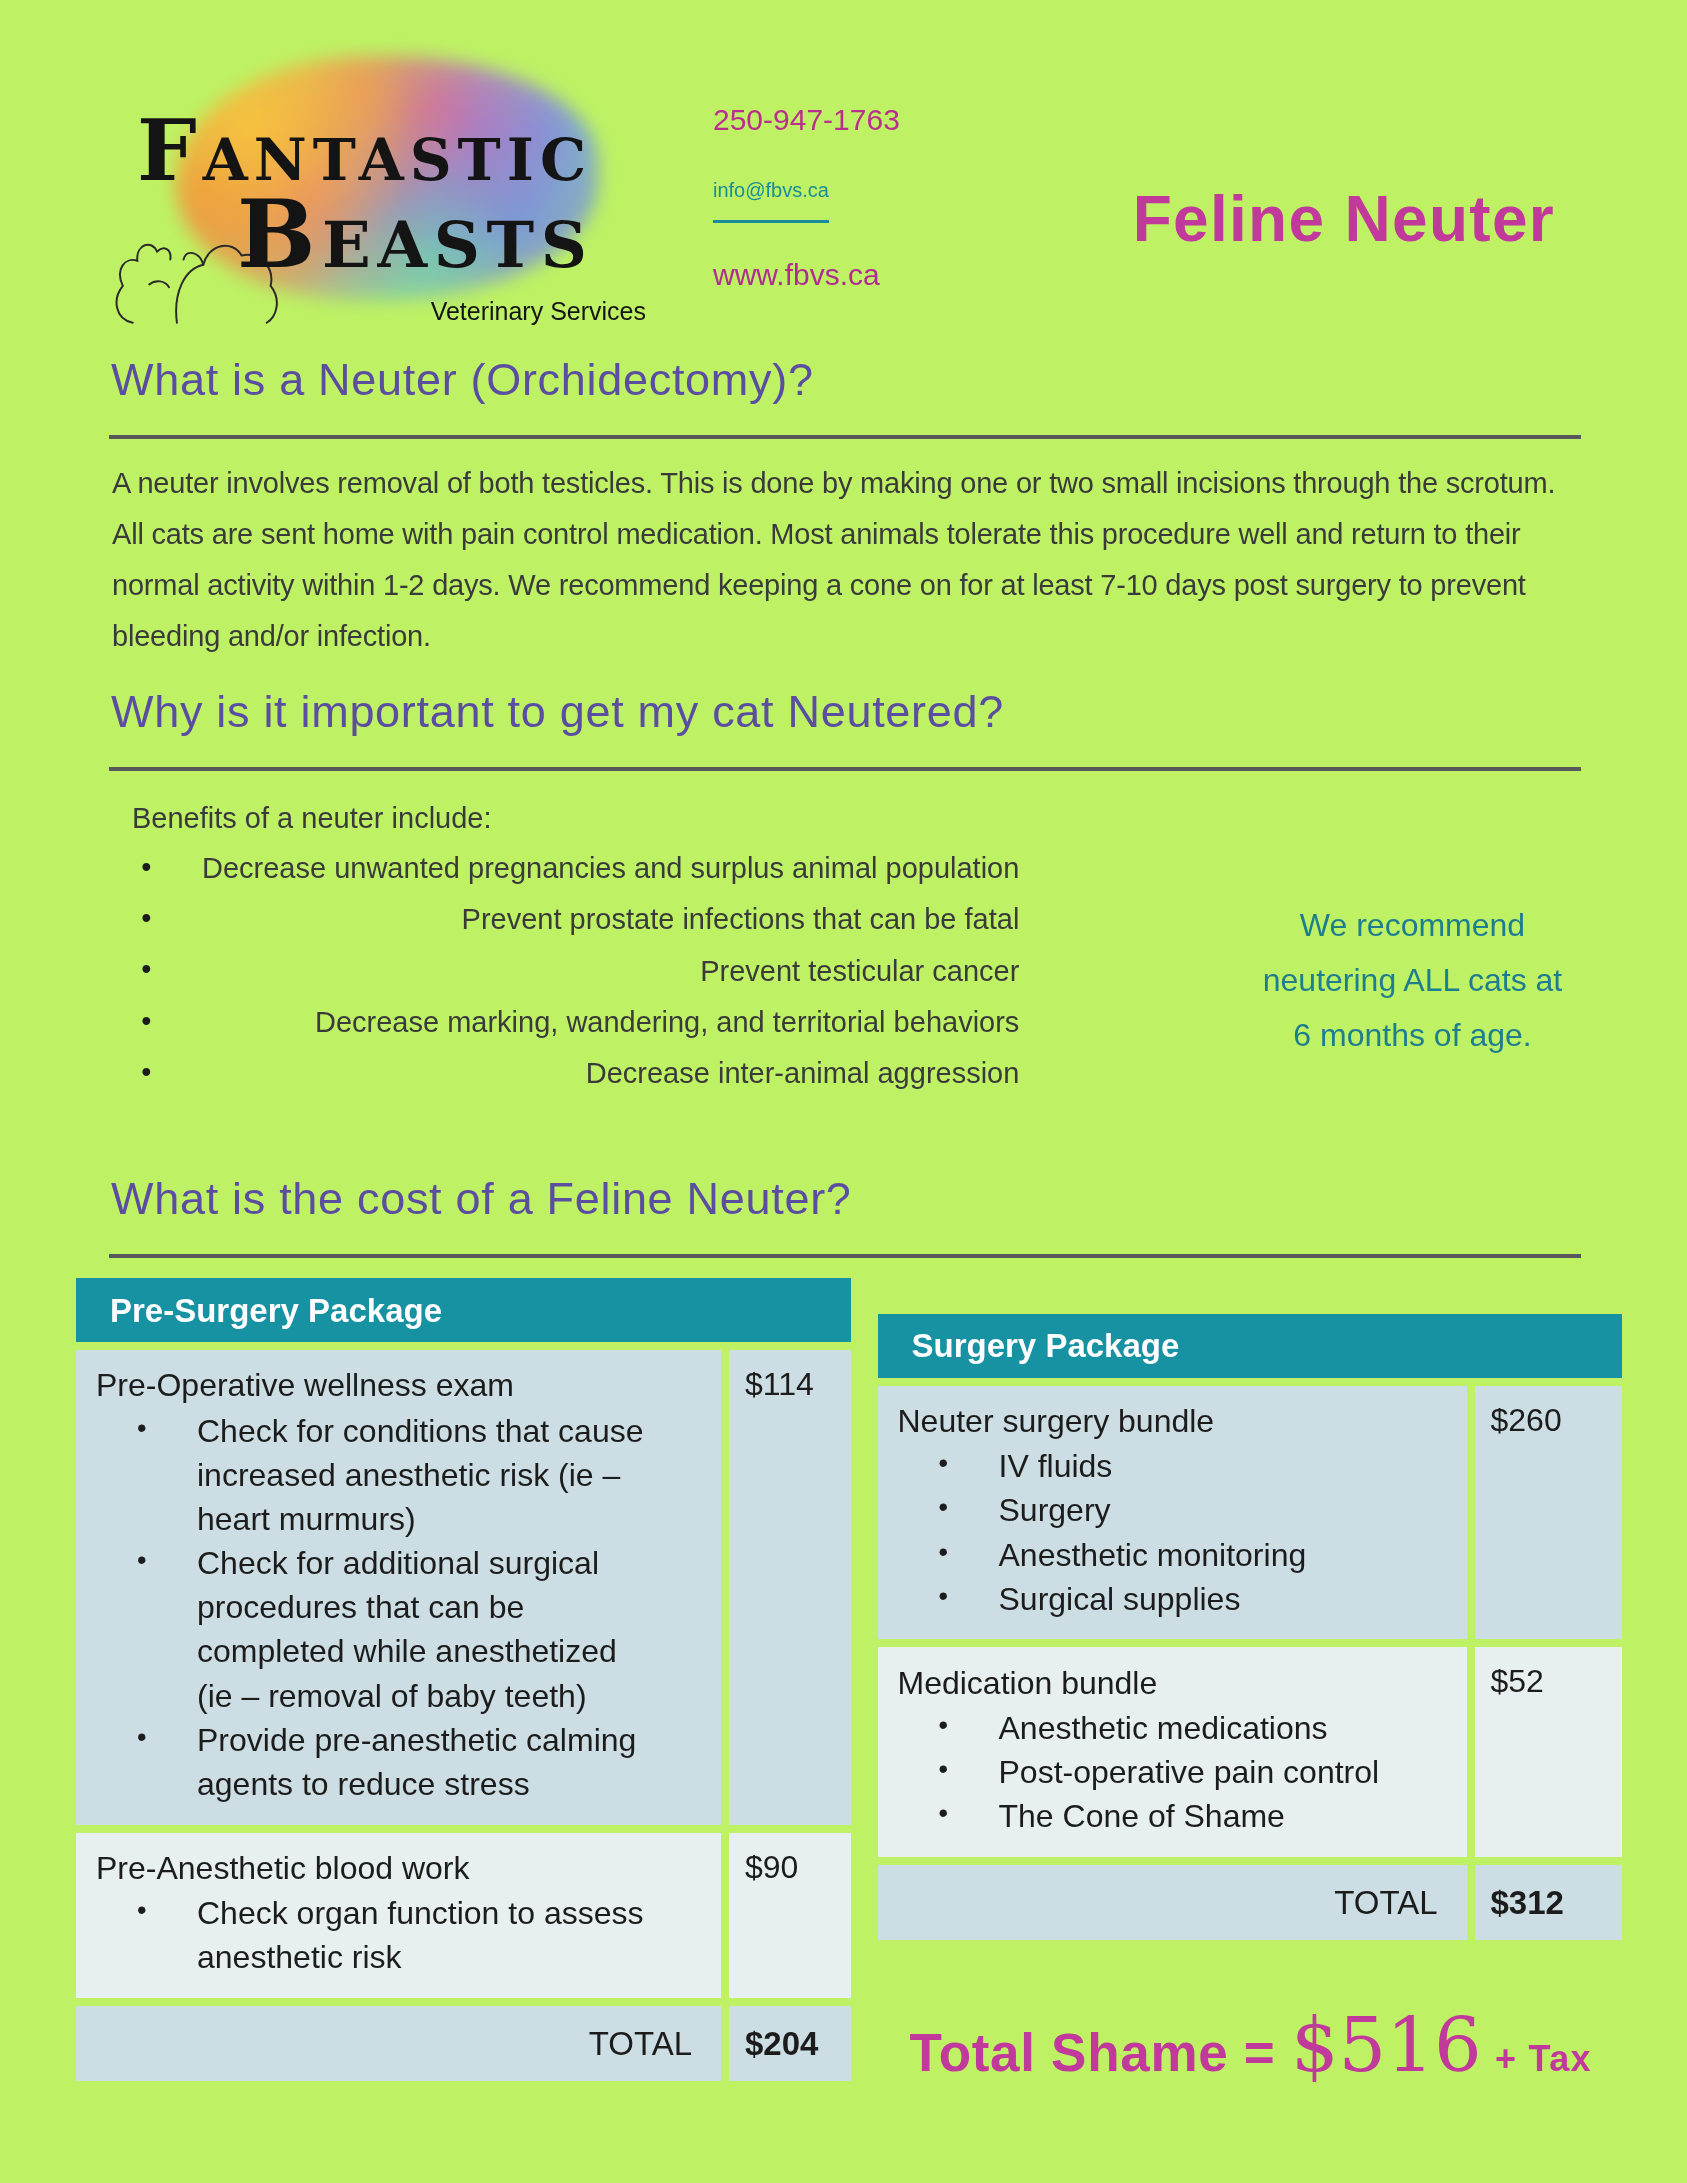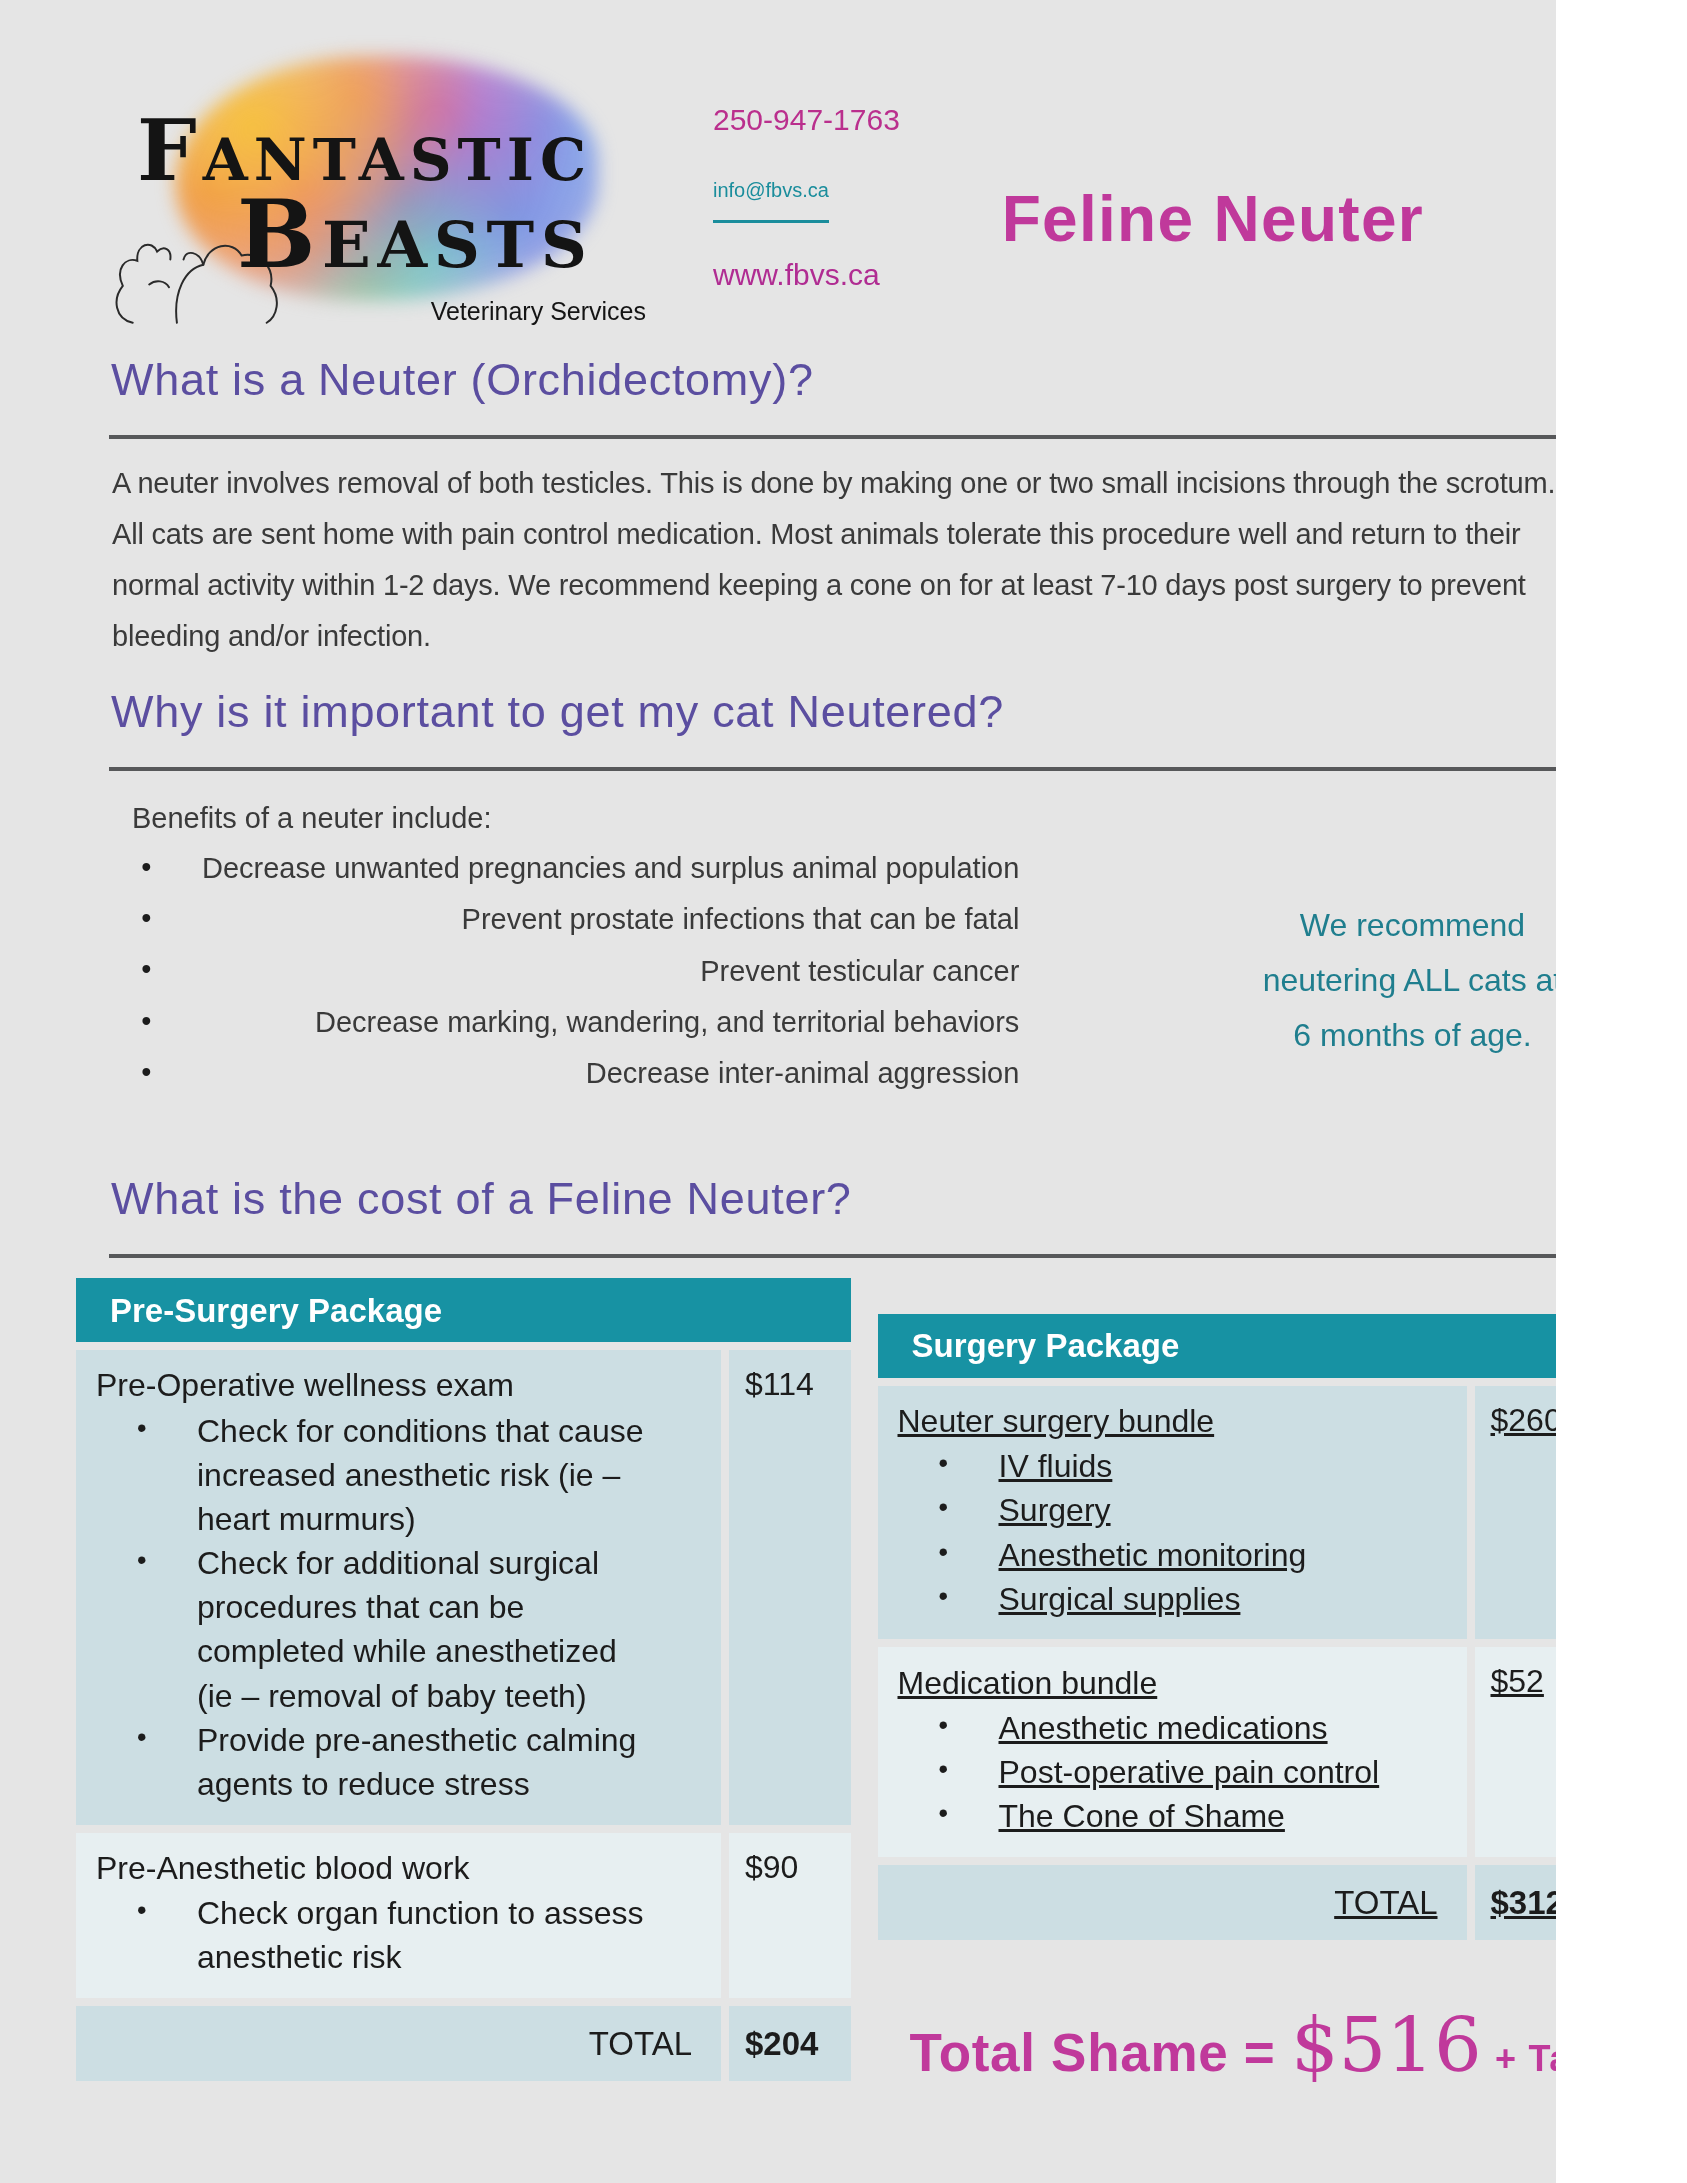--- a/index.html
+++ b/index.html
@@ -1,18 +1,18 @@
 <!DOCTYPE html>
 <html style="font-size:10.6px"><head>
 <meta charset="utf-8">
 <style>
   * { margin:0; padding:0; box-sizing:border-box; }
   html,body { background:#ffffff; }
   body { font-family:"Liberation Sans", sans-serif; color:#1c1c1c; }
-  .page { position:relative; width:1556px; height:2183px; background:#e5e5e5; overflow:hidden; }
+  .page { position:relative; width:1687px; height:2183px; background:#bef264; overflow:hidden; }
 
   
   .logo { position:absolute; left:99px; top:69px; width:559px; height:265px; }
   .splash { position:absolute; left:76px; top:-13.2px; width:423px; height:245px;
     border-radius:48% 52% 55% 45% / 55% 45% 50% 50%;
     background:
       radial-gradient(circle at 18% 28%, rgba(247,196,60,.95), rgba(247,196,60,0) 42%),
       radial-gradient(circle at 8% 55%,  rgba(238,120,52,.85), rgba(238,120,52,0) 38%),
       radial-gradient(circle at 42% 15%, rgba(240,140,80,.8),  rgba(240,140,80,0) 40%),
       radial-gradient(circle at 62% 22%, rgba(200,95,190,.85), rgba(200,95,190,0) 45%),
@@ -60,21 +60,21 @@
     font-size:32px; line-height:1.72; color:#1f7e8e; }
 
   
   .tables { position:absolute; left:76px; top:1278px; width:1548px; display:flex; gap:26.5px; align-items:flex-end; }
   .col-left  { width:775px; flex:none; }
   .col-right { width:744px; flex:none; }
   .pkg-header { background:#1792a3; color:#fff; font-weight:bold; font-size:33px;
     padding:16px 13.2px 16px 34px; margin-bottom:8px; line-height:1; height:64px; display:flex; align-items:center; }
   .t-row { display:grid; margin-bottom:8px; column-gap:8px; }
   .col-left  .t-row { grid-template-columns:1fr 122px; }
-  .col-right .t-row { grid-template-columns:1fr 147px;text-decoration:underline; }
+  .col-right .t-row { grid-template-columns:1fr 147px; }
   .cell { background:#ccdee3; }
   .t-row.lighter .cell { background:#e7eff1; }
   .cell-main { padding:13.2px 66px 18.5px 20px; }
   .cell-price { padding:16px 0 0 16px; font-size:32px; }
   .row-title { font-size:32px; line-height:1.38; margin-bottom:1.3px; }
   .cell-main ul { list-style:none; }
   .cell-main li { position:relative; padding-left:101px; font-size:32px; line-height:1.38; }
   .cell-main li::before { content:"•"; position:absolute; left:41px; top:0; font-size:0.85em; }
   .t-row.total .cell-main { text-align:right; padding:18.5px 29px 18.5px 0; font-size:33px; }
   .t-row.total .cell-price { padding-top:18.5px; font-weight:bold; font-size:33px; }

